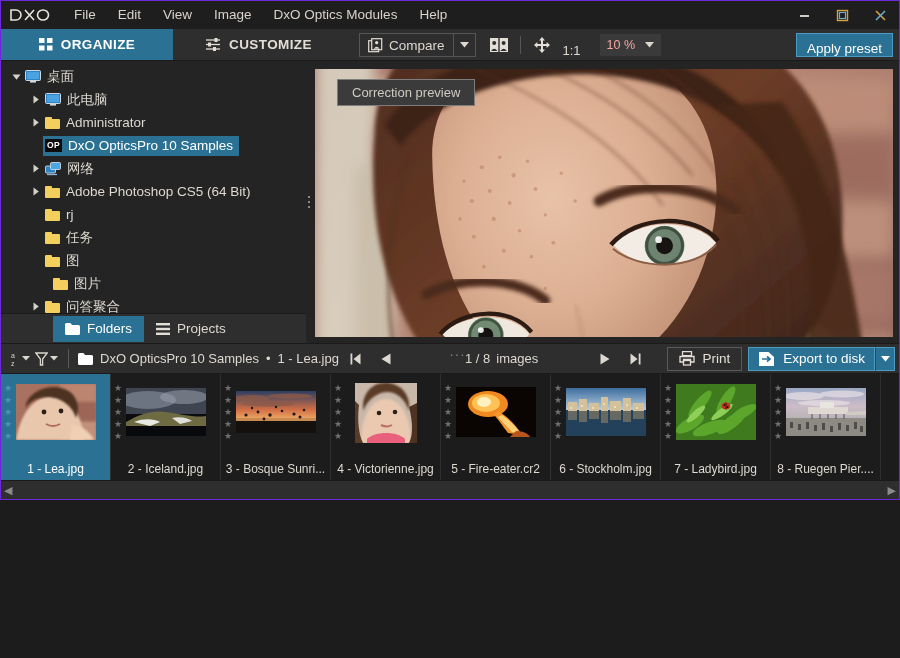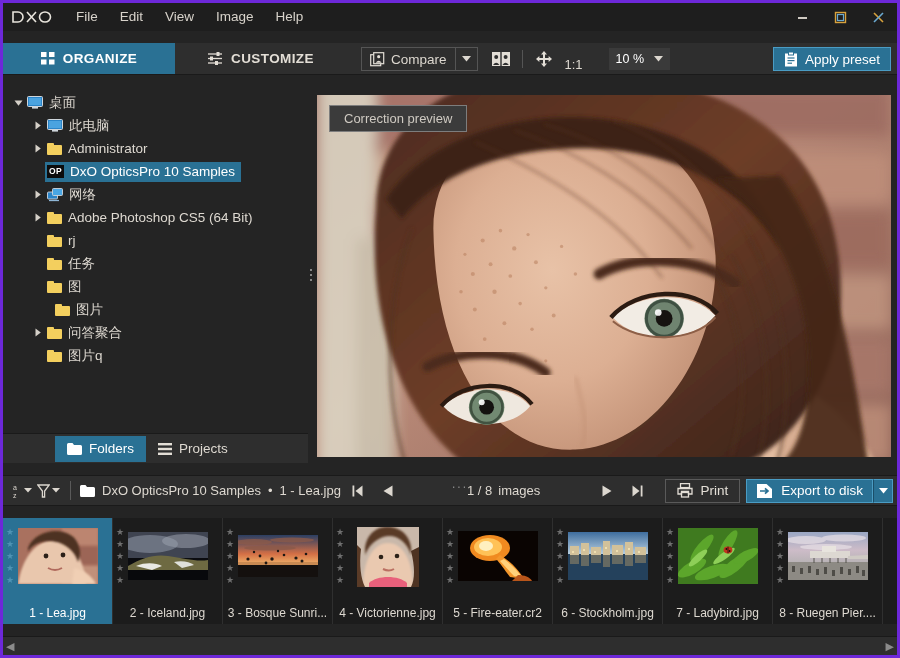--- a/index.html
+++ b/index.html
@@ -3,22 +3,22 @@
 <meta charset="utf-8">
 <style>
   * { box-sizing: border-box; margin:0; padding:0; }
   html,body{ background:#1c1c1c; }
   body{
     width:900px; height:658px; overflow:hidden;
     font-family:"Liberation Sans", sans-serif;
     color:#d9d4cc;
     -webkit-font-smoothing:antialiased;
   }
-  #app{ width:900px; height:658px; position:relative; display:flex; flex-direction:column;
-        background:#242424; border:3px solid #6d28d9;gap:12px; }
+  #app{ width:900px; height:500px; position:relative; display:flex; flex-direction:column;
+        background:#242424; border:1px solid #6d28d9; }
 
   
   .menubar{ height:28px; background:#1e1e1e; display:flex; align-items:center;
             flex:0 0 28px; position:relative; }
   .logo{ margin-left:8px; margin-right:12px; display:flex; align-items:center; }
   .logo svg{ display:block; }
   .menu-item{ padding:0 11px; height:28px; line-height:28px; font-size:13.5px; color:#d8d3cb;
               cursor:default; white-space:nowrap; }
   .wincontrols{ position:absolute; right:0; top:0; height:28px; display:flex; }
   .wbtn{ width:38px; height:28px; display:flex; align-items:center; justify-content:center; }
@@ -33,24 +33,24 @@
   .compare-btn{ display:flex; align-items:center; gap:6px; height:24px; margin:4px 0 4px 14px;
                 padding:0 8px; border:1px solid #555; background:#2e2e2e; font-size:13.5px;
                 color:#ddd8d0; cursor:default; }
   .compare-arrow{ width:22px; height:24px; margin:4px 0; border:1px solid #555; border-left:none;
                   background:#2e2e2e; display:flex; align-items:center; justify-content:center; }
   .icon-btn{ width:26px; height:24px; margin:4px 2px; display:flex; align-items:center;
              justify-content:center; }
   .vdiv{ width:1px; height:18px; background:#555; margin:0 6px; align-self:center; }
   .ratio{ font-size:13px; padding:0 6px; color:#ded9d1; align-self:center;margin-top:12px; }
   .zoomsel{ height:22px; align-self:center; background:#3a3a3a; display:flex; align-items:center;
-            gap:10px; padding:0 7px; font-size:12.5px; color:#ffffff; margin-left:20px; }
+            gap:10px; padding:0 7px; font-size:12.5px; color:#fca5a5; margin-left:13px; }
   .apply-preset{ position:absolute; right:6px; top:4px; height:24px; background:#2a7194;
                  border:1px solid #4a9cc4; display:flex; align-items:center; gap:7px;
-                 padding:0 10px; font-size:13.5px; color:#fff; cursor:default; }
+                 padding:0 10px; font-size:13.5px; color:#fff; cursor:default;flex-direction:column; }
 
   
   .body{ flex:1 1 auto; display:flex; min-height:0; background:#242424; }
 
   
   .sidebar{ width:310px; flex:0 0 310px; display:flex; flex-direction:column; background:#242424;
             position:relative; }
   .tree{ flex:1 1 auto; overflow:hidden; padding-top:4px; background:#242424; }
   .trow{ height:23px; display:flex; align-items:center; font-size:13.5px; white-space:nowrap;
          cursor:default; color:#ded9d1; }
@@ -72,21 +72,21 @@
            padding-left:52px; gap:0; border-top:1px solid #1a1a1a; }
   .sbtab{ height:26px; display:flex; align-items:center; gap:7px; padding:0 12px; font-size:13.5px;
           cursor:default; color:#ded9d1; }
   .sbtab.active{ background:#2a7194; color:#fff; }
 
   
   .viewer{ flex:1 1 auto; background:#242424; display:flex; align-items:center;
            justify-content:center; position:relative; padding:8px 6px 6px 4px; min-width:0; }
   .photo-frame{ position:relative; width:100%; height:100%; background:#111;
                 overflow:hidden; }
-  .tooltip{ position:absolute; left:12px; top:10px; z-index:5; background:#3b3b3b;
+  .tooltip{ position:absolute; left:22px; top:10px; z-index:5; background:#3b3b3b;
             border:1px solid #7d7d7d; color:#cfcac2; font-size:13px; padding:5px 14px; }
 
   
   .statusbar{ height:31px; flex:0 0 31px; background:#2e2e2e; display:flex; align-items:center;
               position:relative; border-top:1px solid #1a1a1a; border-bottom:1px solid #1a1a1a; }
   .sb-ico{ width:26px; height:22px; display:flex; align-items:center; justify-content:center; gap:2px; }
   .sb-sep{ width:1px; height:19px; background:#5a5a5a; margin:0 9px; }
   .crumb{ display:flex; align-items:center; gap:7px; font-size:13px; color:#ded9d1; }
   .navbtn{ width:22px; height:22px; display:flex; align-items:center; justify-content:center; }
   .counter{ font-size:13px; color:#ded9d1; padding:0 6px; }
@@ -133,20 +133,21 @@
           <path d="M2 2 L7 2 A5 5 0 0 1 7 12 L2 12 Z"></path>
           <path d="M16 2 L25 12 M25 2 L16 12"></path>
           <ellipse cx="34" cy="7" rx="5.5" ry="5"></ellipse>
         </g>
       </svg>
     </div>
     <div class="menu-item">File</div>
     <div class="menu-item">Edit</div>
     <div class="menu-item">View</div>
     <div class="menu-item">Image</div>
+    <div class="menu-item">DxO Optics Modules</div>
     <div class="menu-item">Help</div>
 
     <div class="wincontrols">
       <div class="wbtn">
         <svg width="13" height="10" viewBox="0 0 13 10">
           <rect x="2" y="5" width="9" height="2" fill="#cfcac2"></rect>
         </svg>
       </div>
       <div class="wbtn">
         <svg width="13" height="13" viewBox="0 0 13 13">

